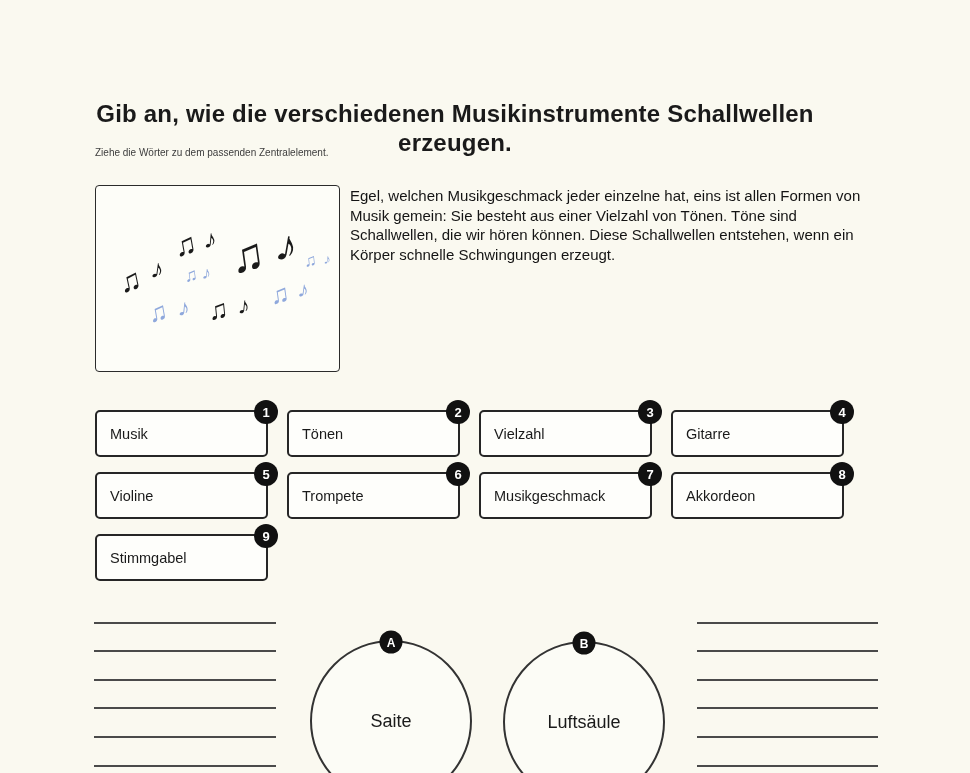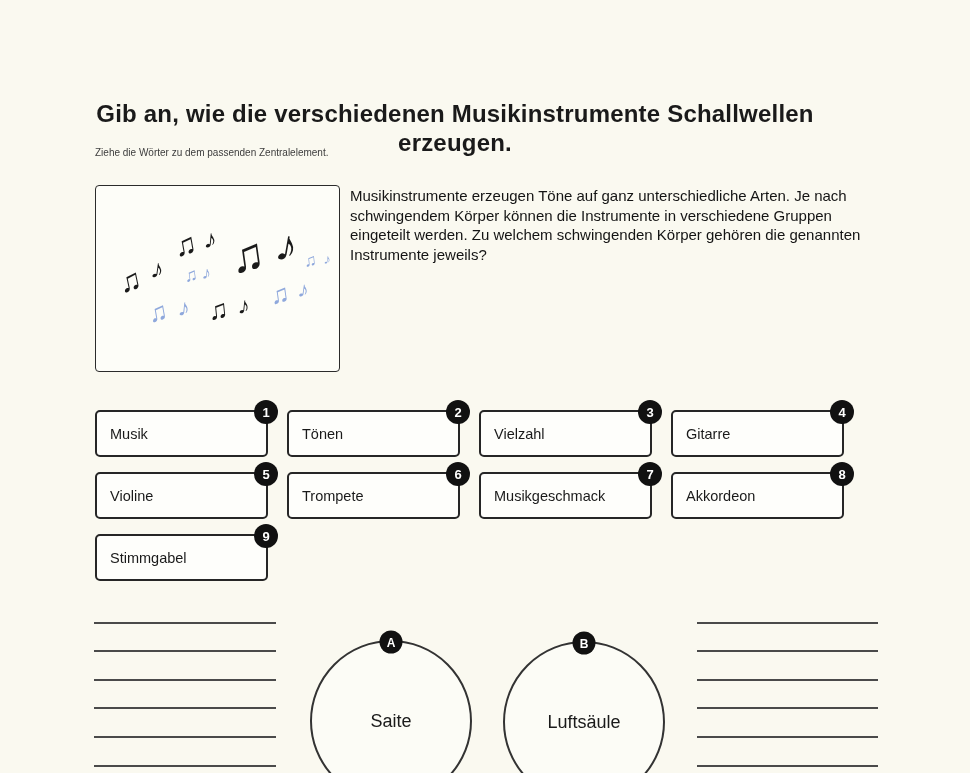--- a/index.html
+++ b/index.html
@@ -79,21 +79,21 @@
     <span class="note" style="left: 82px; top: 110px; font-size: 24px; color: rgb(143, 168, 220); transform: rotate(6deg);">♪</span>
     <span class="note" style="left: 112px; top: 111px; font-size: 27px; color: rgb(26, 26, 26); transform: rotate(-6deg);">♫</span>
     <span class="note" style="left: 142px; top: 108px; font-size: 24px; color: rgb(26, 26, 26); transform: rotate(6deg);">♪</span>
     <span class="note" style="left: 208px; top: 66px; font-size: 17px; color: rgb(143, 168, 220); transform: rotate(-6deg);">♫</span>
     <span class="note" style="left: 228px; top: 66px; font-size: 14px; color: rgb(143, 168, 220); transform: rotate(8deg);">♪</span>
     <span class="note" style="left: 174px; top: 95px; font-size: 26px; color: rgb(143, 168, 220); transform: rotate(-8deg);">♫</span>
     <span class="note" style="left: 202px; top: 93px; font-size: 22px; color: rgb(143, 168, 220); transform: rotate(8deg);">♪</span>
   </div>
 
 <div class="intro">
-  <p>Musikinstrumente erzeugen Töne auf ganz unterschiedliche Arten. Je nach schwingendem Körper können die Instrumente in verschiedene Gruppen eingeteilt werden. Zu welchem schwingenden Körper gehören die genannten Instrumente jeweils?</p>
+  <p>Egel, welchen Musikgeschmack jeder einzelne hat, eins ist allen Formen von Musik gemein: Sie besteht aus einer Vielzahl von Tönen. Töne sind Schallwellen, die wir hören können. Diese Schallwellen entstehen, wenn ein Körper schnelle Schwingungen erzeugt.</p>
 </div>
 
 <div class="chips" id="chips">
     <div class="chip">
       <span class="chip-badge">1</span>
       <span>Musik</span>
     </div>
     <div class="chip">
       <span class="chip-badge">2</span>
       <span>Tönen</span>

